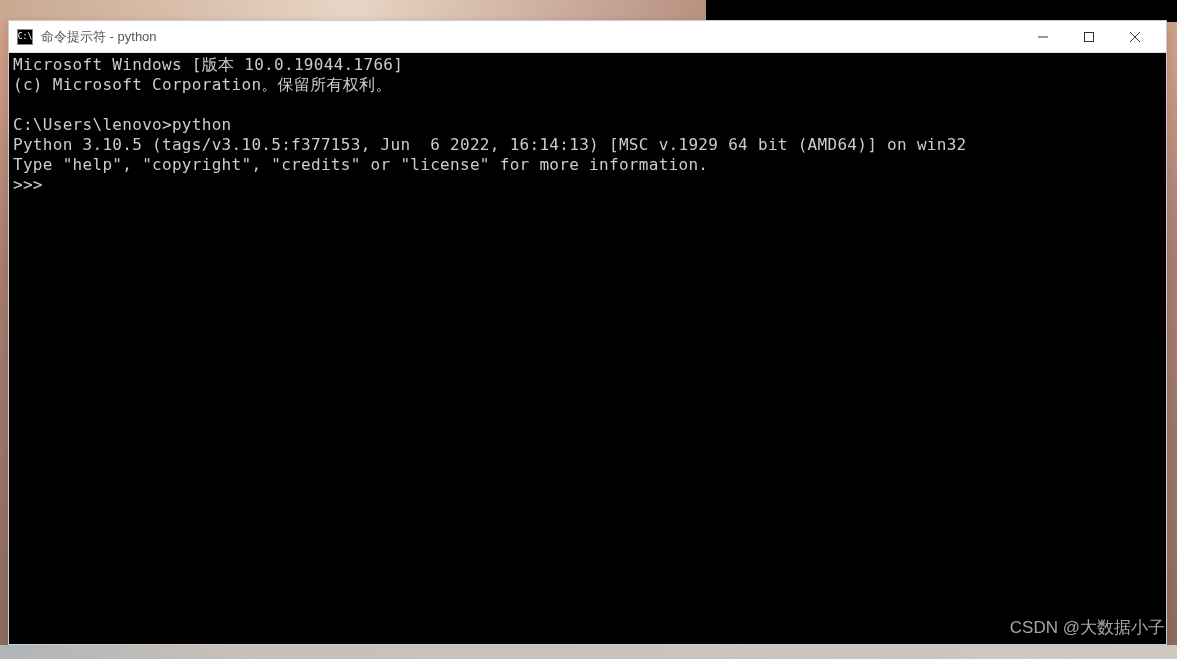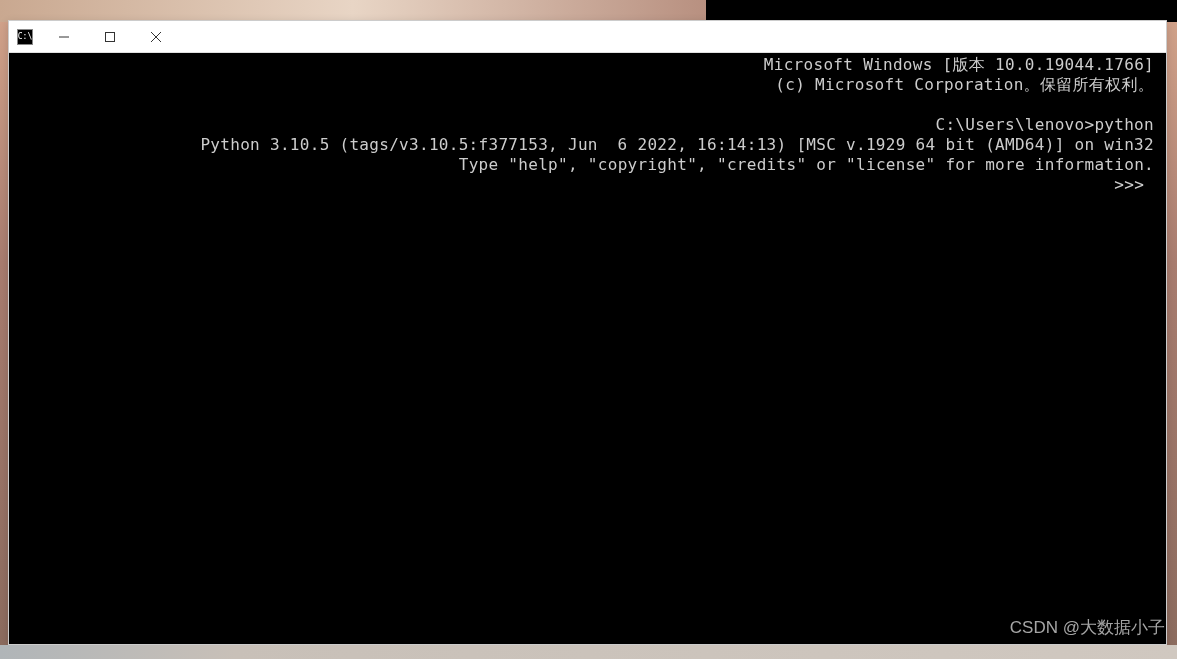--- a/index.html
+++ b/index.html
@@ -68,25 +68,24 @@
       color: #555;
     }
     .window-control svg { width: 10px; height: 10px; }
     .terminal {
       flex: 1;
       background: #000;
       color: #ccc;
       font-family: "NSimSun", "SimSun", "Consolas", monospace;
       font-size: 16px;
       line-height: 20px;
-      padding: 2px 12px;
+      padding: 2px 4px;
       white-space: pre;
       overflow: hidden;
       letter-spacing: 0.3px;
-      text-align: right;
     }
     .prompt-line { display: inline; }
     .bg-bottom {
       position: absolute;
       bottom: 0; left: 0; right: 0;
       height: 14px;
       background: linear-gradient(to right, #b0b5b8 0%, #c8c0b8 20%, #d0c8c0 100%);
     }
     .watermark {
       position: absolute;
@@ -101,20 +100,21 @@
     }
   </style>
 </head>
 <body>
 
 <div class="bg-top"></div>
 
 <div class="window">
   <div class="titlebar">
     <span class="titlebar-icon">C:\</span>
+    <span class="titlebar-title">命令提示符 - python</span>
     <div class="window-controls">
       <div class="window-control">
         <svg viewBox="0 0 10 10">
             <line x1="0" y1="5" x2="10" y2="5" stroke="#333" stroke-width="1"></line>
           </svg>
       </div>
       <div class="window-control">
         <svg viewBox="0 0 10 10">
             <rect x="0.5" y="0.5" width="9" height="9" fill="none" stroke="#333" stroke-width="1"></rect>
           </svg>

